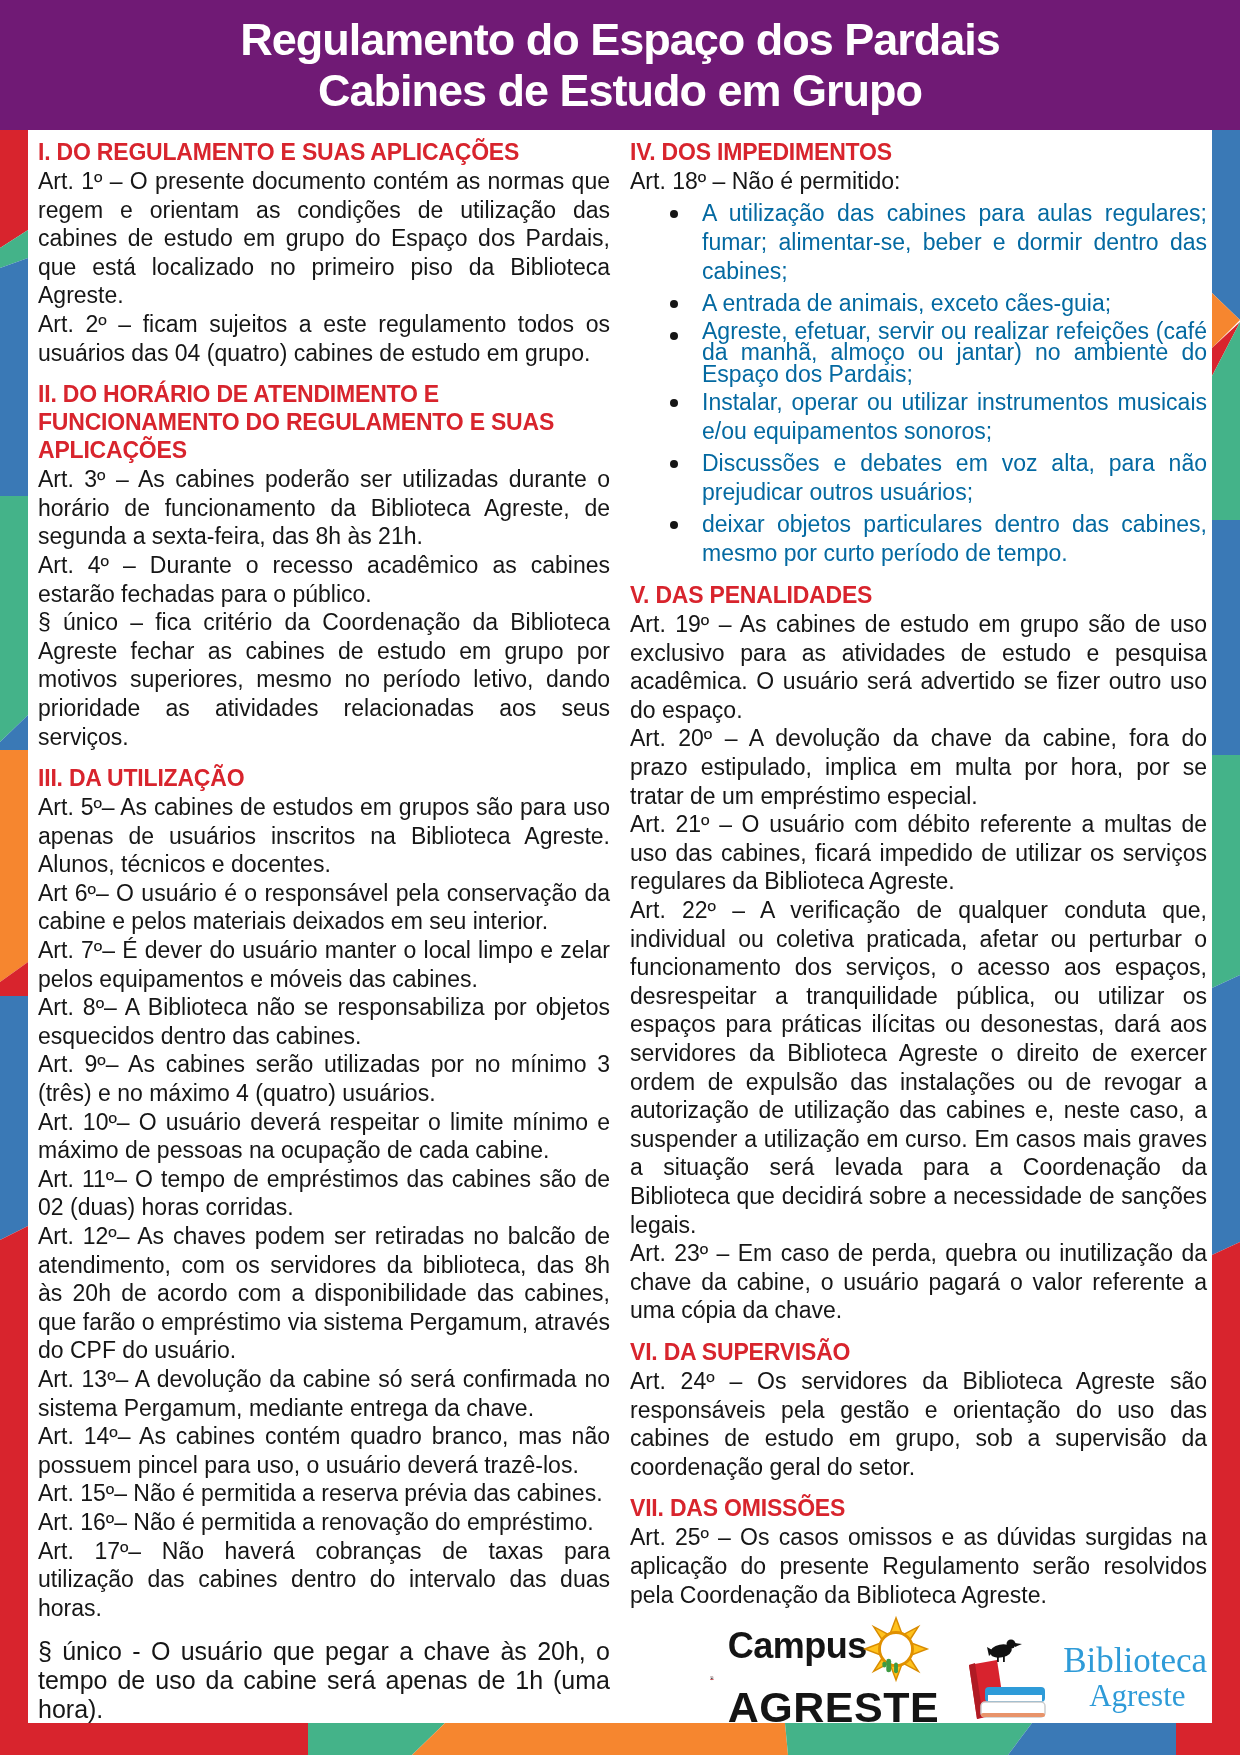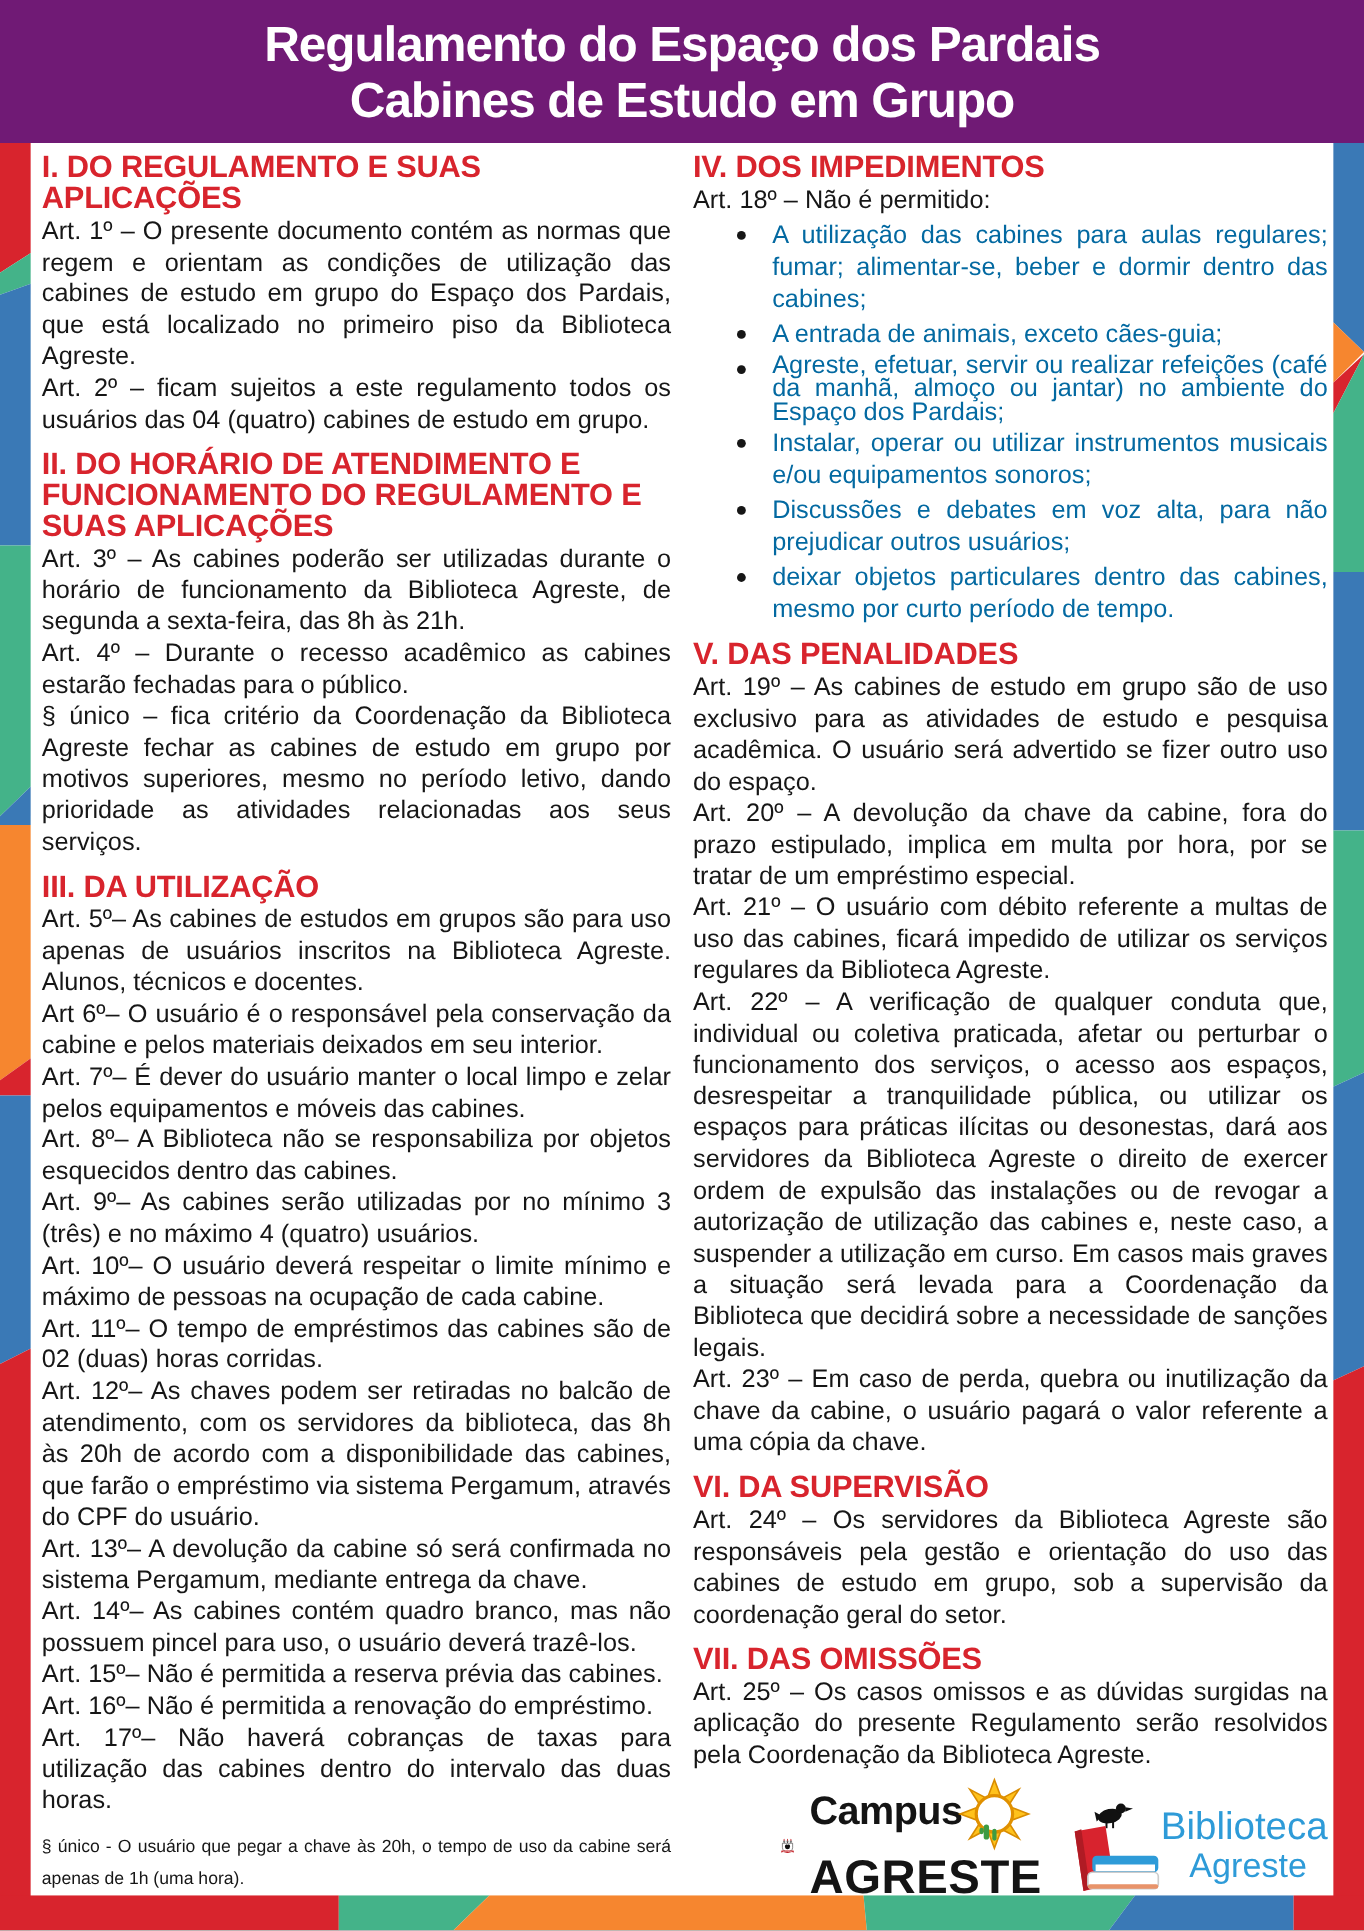--- a/index.html
+++ b/index.html
@@ -20,50 +20,50 @@
   
   .border-left  { position:absolute; left:0;  top:130px; }
   .border-right { position:absolute; right:0; top:130px; }
   .border-bottom{ position:absolute; left:0; bottom:0; }
   
   .col { position:absolute; top:138px; }
   .col-left  { left:38px;  width:572px; }
   .col-right { left:630px; width:577px; }
   .section-heading {
     margin:13px 0 1px 0; color:#D8242D;
-    font-size:28px; font-weight:bold; line-height:28px; letter-spacing:-0.2px;
+    font-size:23px; font-weight:bold; line-height:28px; letter-spacing:-0.2px;
   }
   .col .section-heading:first-child { margin-top:0; }
   .para {
     margin:0; color:#161616; font-size:23px; line-height:28.6px;
     text-align:justify; text-justify:inter-word;
   }
   .para-closing {
-    margin-top:15px; font-size:16px; line-height:29px;
+    margin-top:15px; font-size:25px; line-height:29px;
   }
   .bullet-list { margin:3px 0 0 0; padding:0; list-style:none; }
   .bullet-item {
     position:relative; padding-left:72px; margin:3px 0;
     color:#0369a1; font-size:23px; line-height:29px; text-align:justify;
   }
   .bullet-item::before {
     content:""; position:absolute; left:40px; top:11px;
     width:8px; height:8px; border-radius:50%; background:#161616;
   }
   .bullet-item.tight { line-height:21.5px; }
   
   .footer-logos {
     display:flex; align-items:center; gap:12px; margin:18px 0 0 80px; height:102px;
   }
   .campus-logo { display:flex; flex-direction:column; line-height:1; margin-left:2px; }
   .campus-top { display:flex; align-items:flex-start; }
   .campus-word { font-size:36px; font-weight:bold; color:#141414; letter-spacing:-0.5px; }
   .campus-word2 { font-size:43px; font-weight:bold; color:#141414; letter-spacing:0.5px; margin-top:2px; }
   .campus-sun { margin-left:-6px; margin-top:-14px; }
-  .library-logo { display:flex; align-items:center; gap:0; }
+  .library-logo { display:flex; align-items:center; gap:16px;font-family:Liberation Serif, serif; }
   .library-text { display:flex; flex-direction:column; color:#2E9BD8; line-height:1.05; }
   .library-line1 { font-size:35px; }
   .library-line2 { font-size:31px; margin-left:26px; }
 </style>
 </head>
 <body>
 
 <div class="page">
 
   <div class="header">

